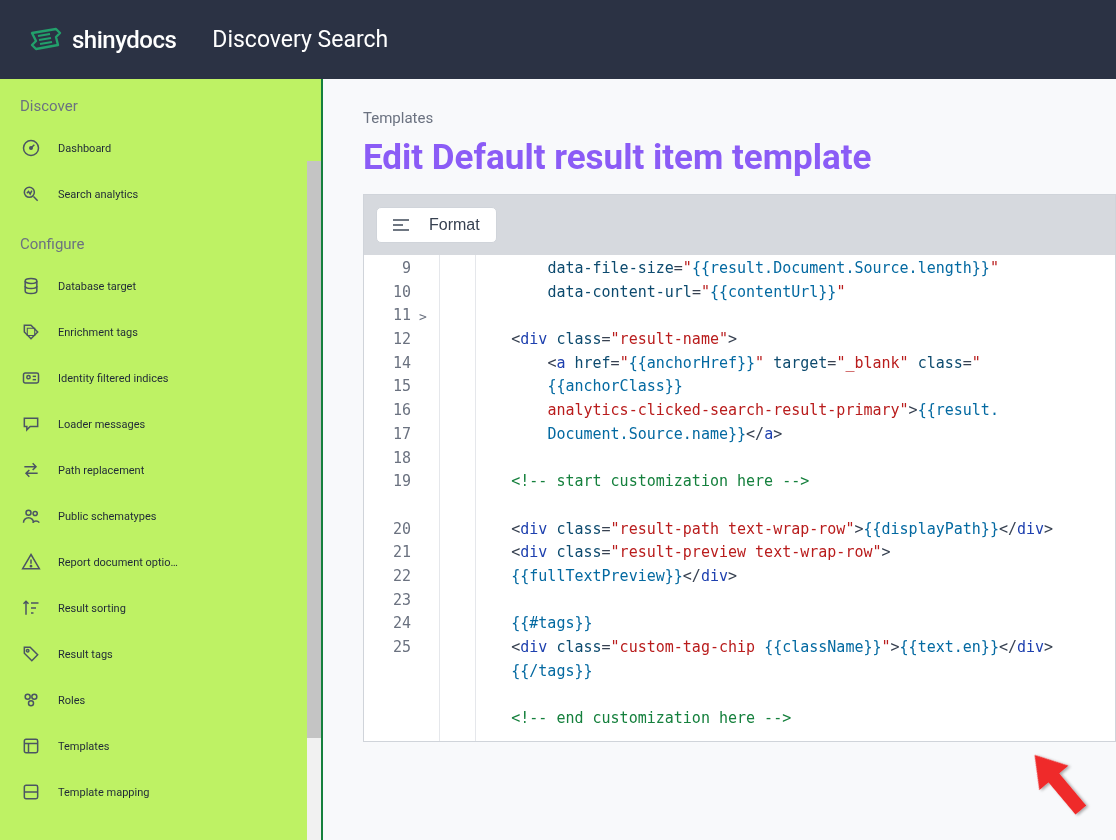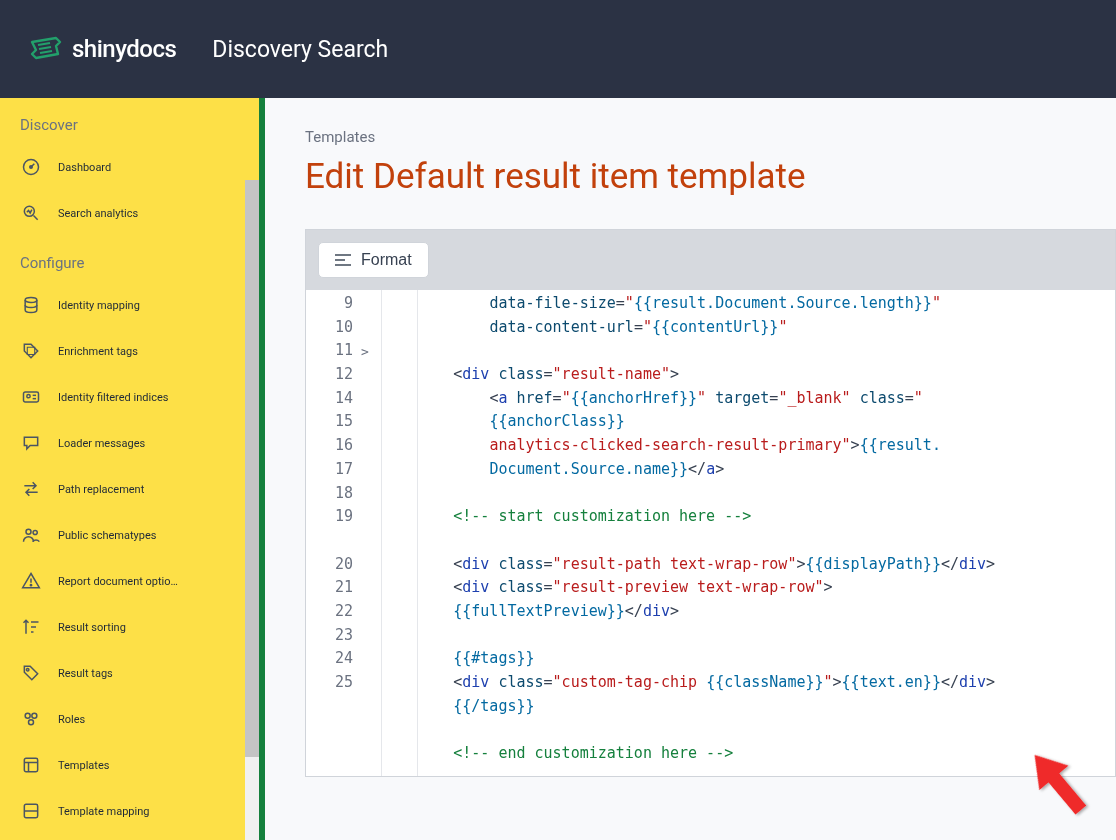--- a/index.html
+++ b/index.html
@@ -6,34 +6,34 @@
 body {
   font-family: -apple-system, BlinkMacSystemFont, "Segoe UI", Roboto, sans-serif;
   background: #f8f9fb;
   color: #1e222a;
   width: 1116px;
   height: 840px;
   overflow: hidden;
 }
 .header {
   background: #2b3244;
-  height: 98px;
+  height: 79px;
   display: flex;
   align-items: center;
   padding: 0 28px;
   gap: 36px;
 }
 .logo-wrap { display: flex; align-items: center; gap: 8px; }
 .logo-text { color: #fff; font-size: 24px; font-weight: 500; letter-spacing: -0.5px; }
 .header-title { color: #fff; font-size: 23px; font-weight: 400; }
 .layout { display: flex; height: calc(100% - 79px); }
 .sidebar {
-  width: 265px;
-  background: #fde047;
-  border-right: 6px solid #15803d;
+  width: 323px;
+  background: #bef264;
+  border-right: 2px solid #15803d;
   overflow-y: auto;
   position: relative;
 }
 .sidebar::-webkit-scrollbar { width: 16px; }
 .sidebar::-webkit-scrollbar-track { background: #f1f1f1; }
 .sidebar::-webkit-scrollbar-thumb { background: #c1c1c1; }
 .section-label {
   font-size: 15px;
   color: #6b7280;
   padding: 18px 20px 10px;
@@ -67,43 +67,43 @@
   overflow: auto;
   padding: 30px 0 0 40px;
 }
 .breadcrumb {
   font-size: 15px;
   color: #6b7280;
   margin-bottom: 10px;
 }
 .page-title {
   font-size: 35px;
-  font-weight: 400;
-  color: #c2410c;
-  margin-bottom: 32px;
+  font-weight: 700;
+  color: #8b5cf6;
+  margin-bottom: 16px;
 }
 .editor-wrap {
   border: 1px solid #d0d4da;
   background: #fff;
   height: 548px;
   display: flex;
   flex-direction: column;
 }
 .editor-toolbar {
   background: #d6d9de;
   padding: 12px;
 }
 .format-btn {
   background: #fff;
   border: 1px solid #d0d4da;
   border-radius: 5px;
   padding: 8px 16px;
   display: inline-flex;
   align-items: center;
-  gap: 10px;
+  gap: 20px;
   font-size: 16px;
   color: #374151;
   cursor: pointer;
 }
 .editor-body {
   flex: 1;
   display: flex;
   overflow: hidden;
   font-family: "SF Mono", Consolas, Monaco, monospace;
   font-size: 15px;
@@ -207,21 +207,21 @@
         </div>
         <div class="section-label">Configure</div>
         <div class="nav-item">
           <span class="nav-icon">
             <svg width="20" height="20" viewBox="0 0 24 24" fill="none" stroke="currentColor" stroke-width="1.8">
               <ellipse cx="12" cy="6" rx="7" ry="3"></ellipse>
               <path d="M5 6 V18 a7 3 0 0 0 14 0 V6"></path>
               <path d="M5 12 a7 3 0 0 0 14 0"></path>
             </svg>
           </span>
-          <span class="nav-label">Identity mapping</span>
+          <span class="nav-label">Database target</span>
         </div>
         <div class="nav-item">
           <span class="nav-icon">
             <svg width="20" height="20" viewBox="0 0 24 24" fill="none" stroke="currentColor" stroke-width="1.8">
               <path d="M3 12 L12 3 L21 12 L12 21 Z" transform="rotate(45 12 12) scale(0.7) translate(5 5)"></path>
               <path d="M4 4 L12 4 L20 12 L12 20 L4 12 Z"></path>
             </svg>
           </span>
           <span class="nav-label">Enrichment tags</span>
         </div>

